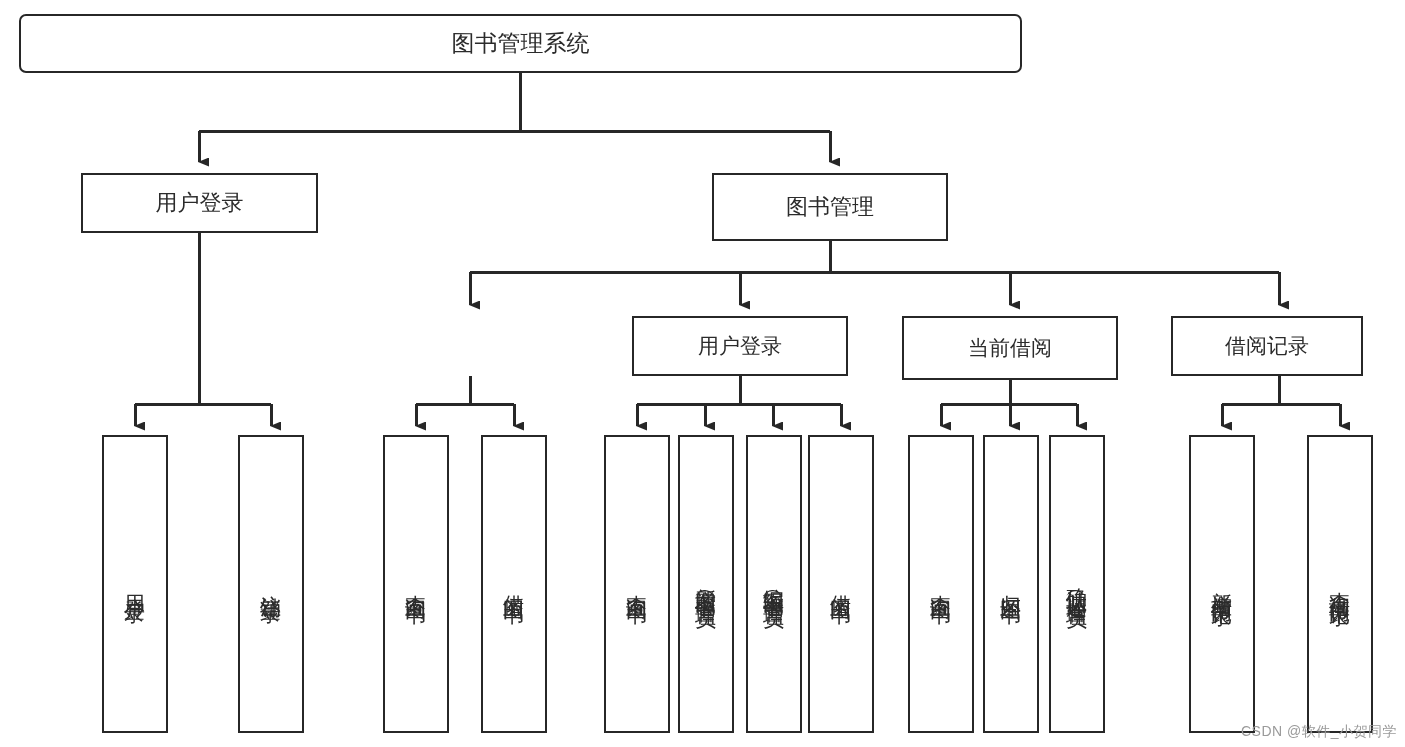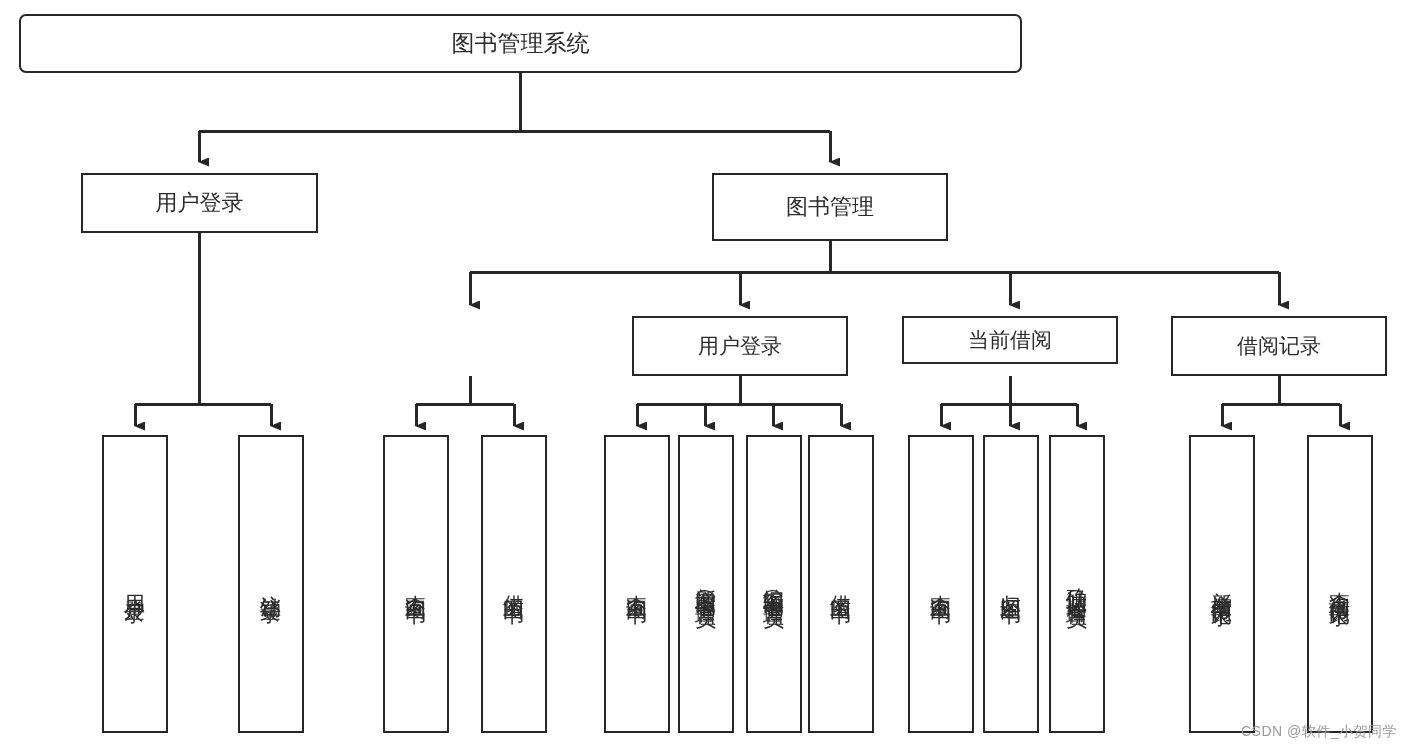--- a/index.html
+++ b/index.html
@@ -126,25 +126,25 @@
 
   <div class="node-box level-1" style="left:712px; top:173px; width:236px; height:68px;">
     <span class="node-label">图书管理</span>
   </div>
 
 
   <div class="node-box level-2" style="left:632px; top:316px; width:216px; height:60px;">
     <span class="node-label">用户登录</span>
   </div>
 
-  <div class="node-box level-2" style="left:902px; top:316px; width:216px; height:48px;">
+  <div class="node-box level-2" style="left:902px; top:316px; width:216px; height:64px;">
     <span class="node-label">当前借阅</span>
   </div>
 
-  <div class="node-box level-2" style="left:1171px; top:316px; width:216px; height:60px;">
+  <div class="node-box level-2" style="left:1171px; top:316px; width:192px; height:60px;">
     <span class="node-label">借阅记录</span>
   </div>
 
   <div class="node-box leaf" style="left:102px; top:435px; width:66px; height:298px;">
     <span class="node-label">用户登录</span>
   </div>
 
   <div class="node-box leaf" style="left:238px; top:435px; width:66px; height:298px;">
     <span class="node-label">注销登录</span>
   </div>

